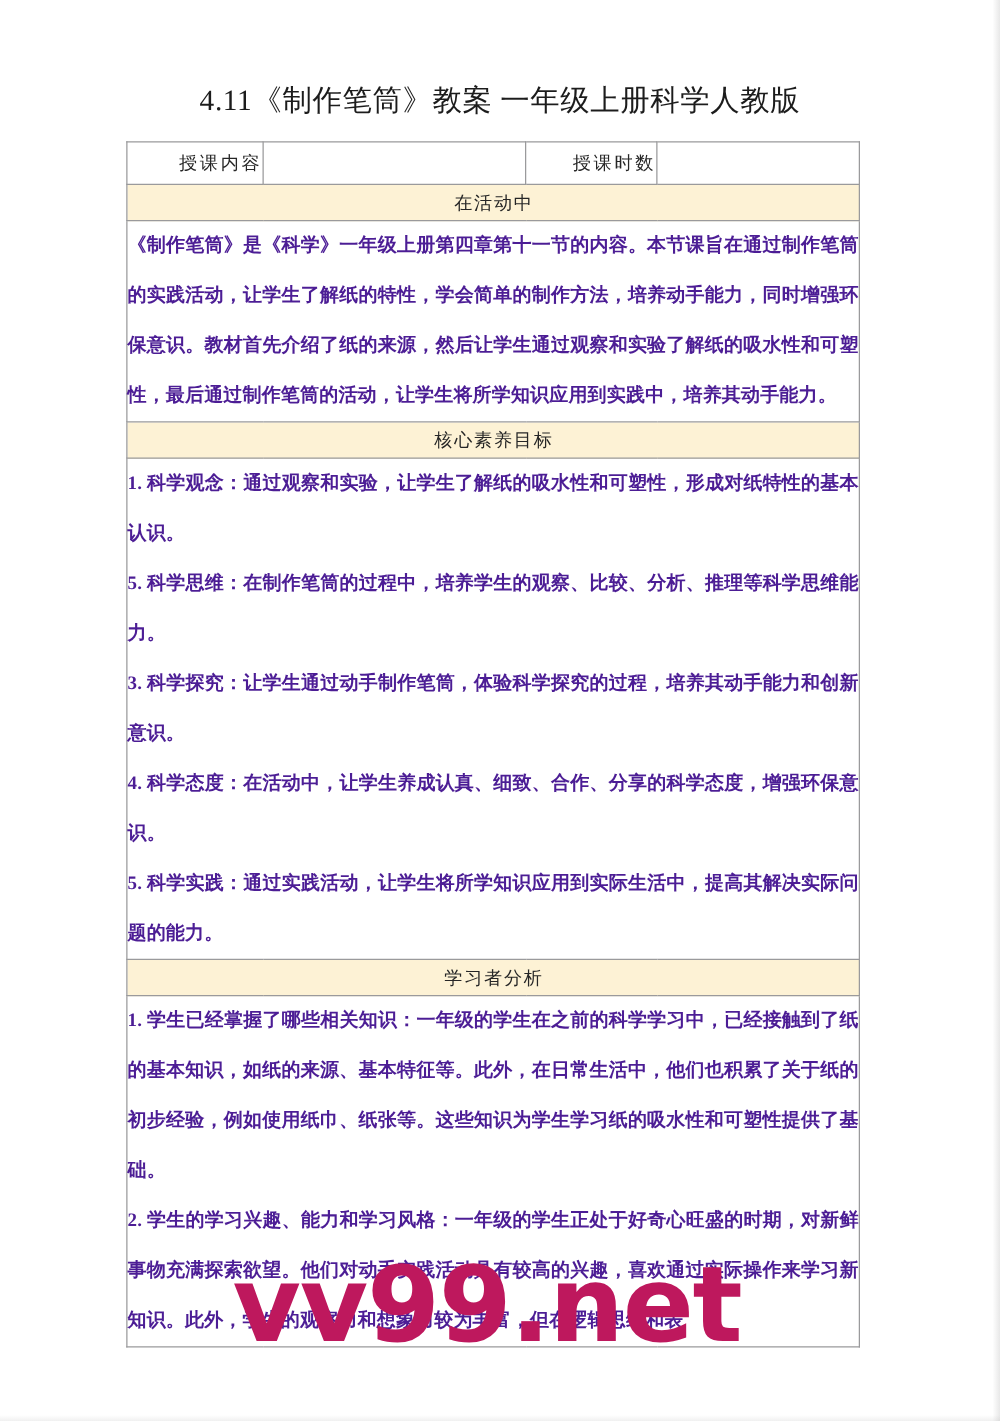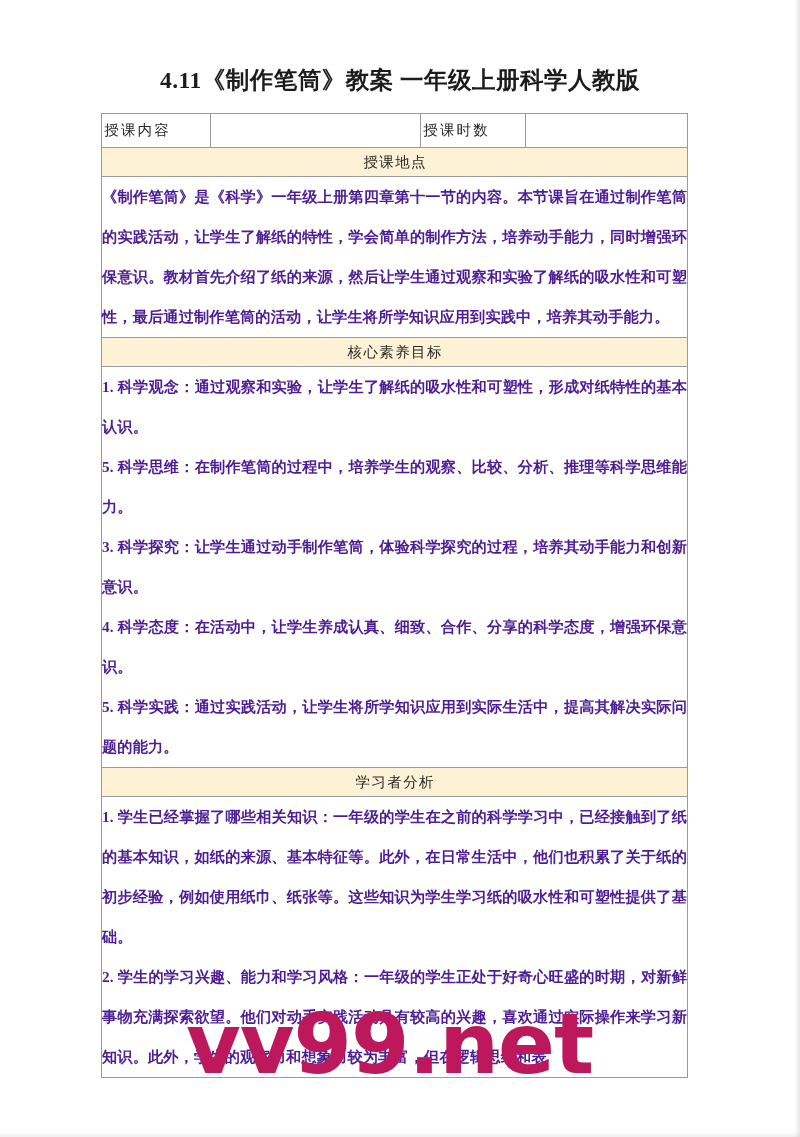--- a/index.html
+++ b/index.html
@@ -57,21 +57,21 @@
   }
 
   
   #doc-title {
     position: absolute;
     left: 0;
     top: 64px;
     width: 800px;
     text-align: center;
     font-size: 23.5px;
-    font-weight: 700;
+    font-weight: 400;
     color: #1c1c1c;
     letter-spacing: 0.5px;
     white-space: nowrap;
     z-index: 3;
   }
 
   
   #lesson-table {
     position: absolute;
     left: 101px;
@@ -85,21 +85,21 @@
   #lesson-table td {
     border: 1px solid #9a9a9c;
     padding: 0;
     vertical-align: middle;
     color: #262626;
   }
 
   
   td.info-label {
     height: 34px;
-    text-align: left;
+    text-align: right;
     font-size: 14.5px;
     letter-spacing: 2.2px;
     text-indent: 2.2px;
     white-space: nowrap;
     color: #2a2a2a;
   }
   td.info-blank { height: 34px; }
 
   
   td.section-banner {
@@ -150,21 +150,21 @@
       <tr>
         <td class="info-label">授课内容</td>
         <td class="info-blank"></td>
         <td class="info-label">授课时数</td>
         <td class="info-blank"></td>
       </tr>
 
 
 
       <tr>
-        <td class="section-banner" colspan="4">授课地点</td>
+        <td class="section-banner" colspan="4">在活动中</td>
       </tr>
       <tr>
         <td class="section-body" colspan="4">
           <p>《制作笔筒》是《科学》一年级上册第四章第十一节的内容。本节课旨在通过制作笔筒的实践活动，让学生了解纸的特性，学会简单的制作方法，培养动手能力，同时增强环保意识。教材首先介绍了纸的来源，然后让学生通过观察和实验了解纸的吸水性和可塑性，最后通过制作笔筒的活动，让学生将所学知识应用到实践中，培养其动手能力。</p>
         </td>
       </tr>
 
       <tr>
         <td class="section-banner" colspan="4">核心素养目标</td>
       </tr>

